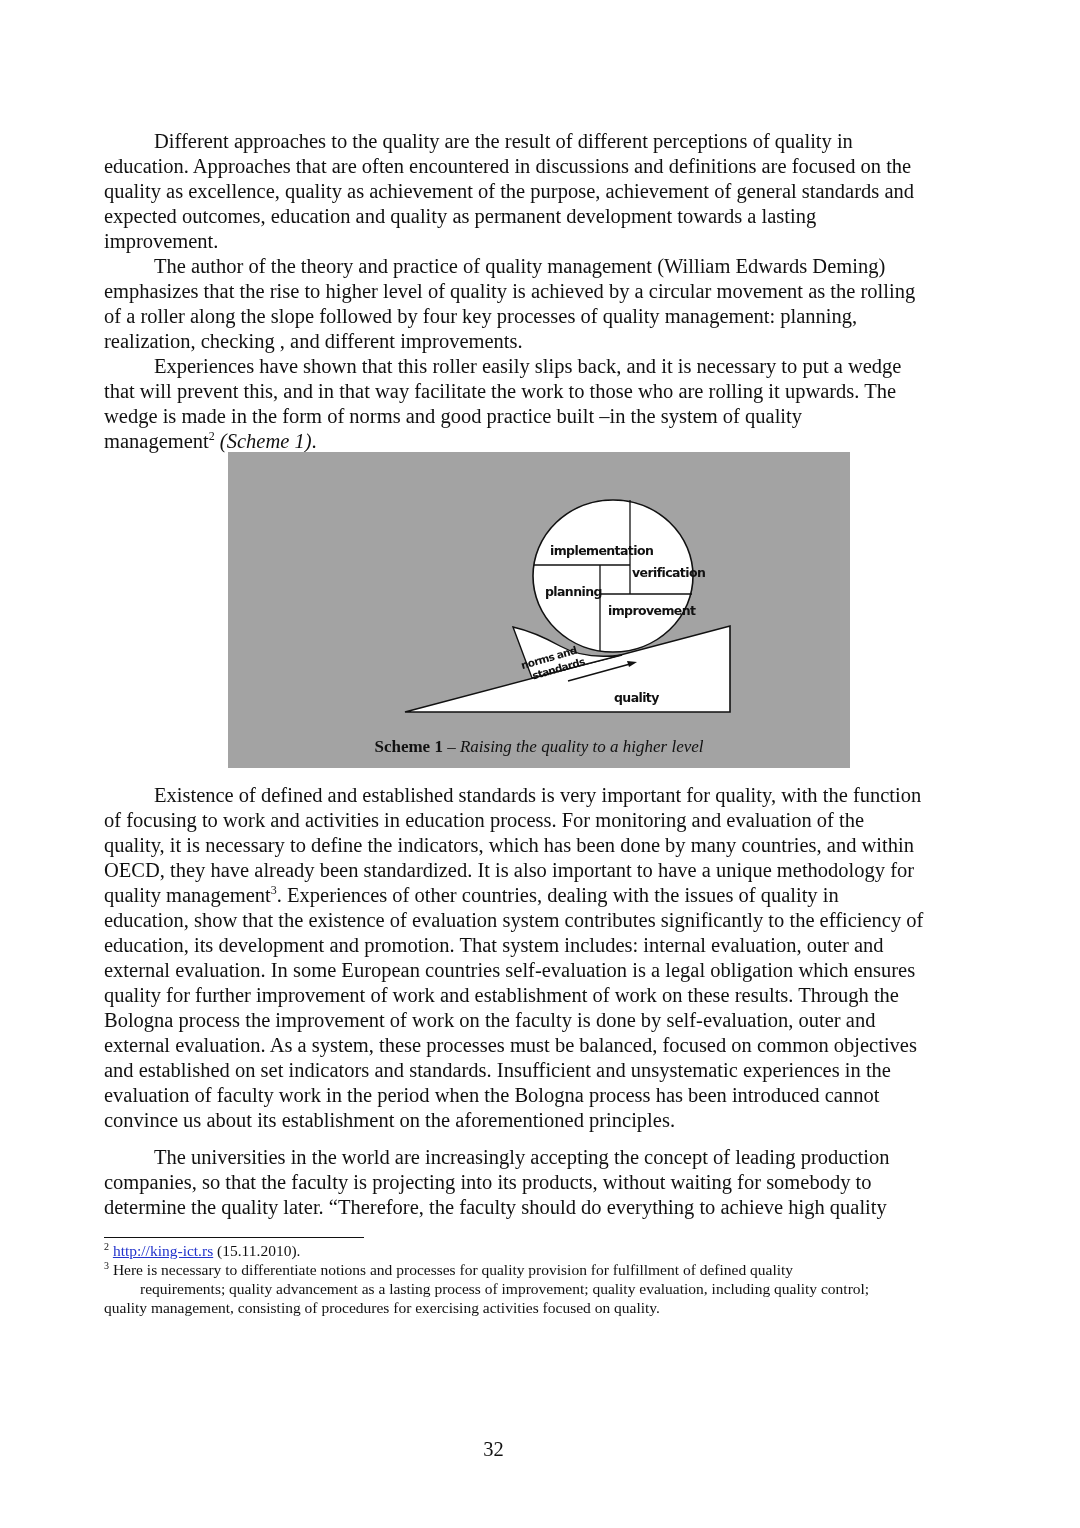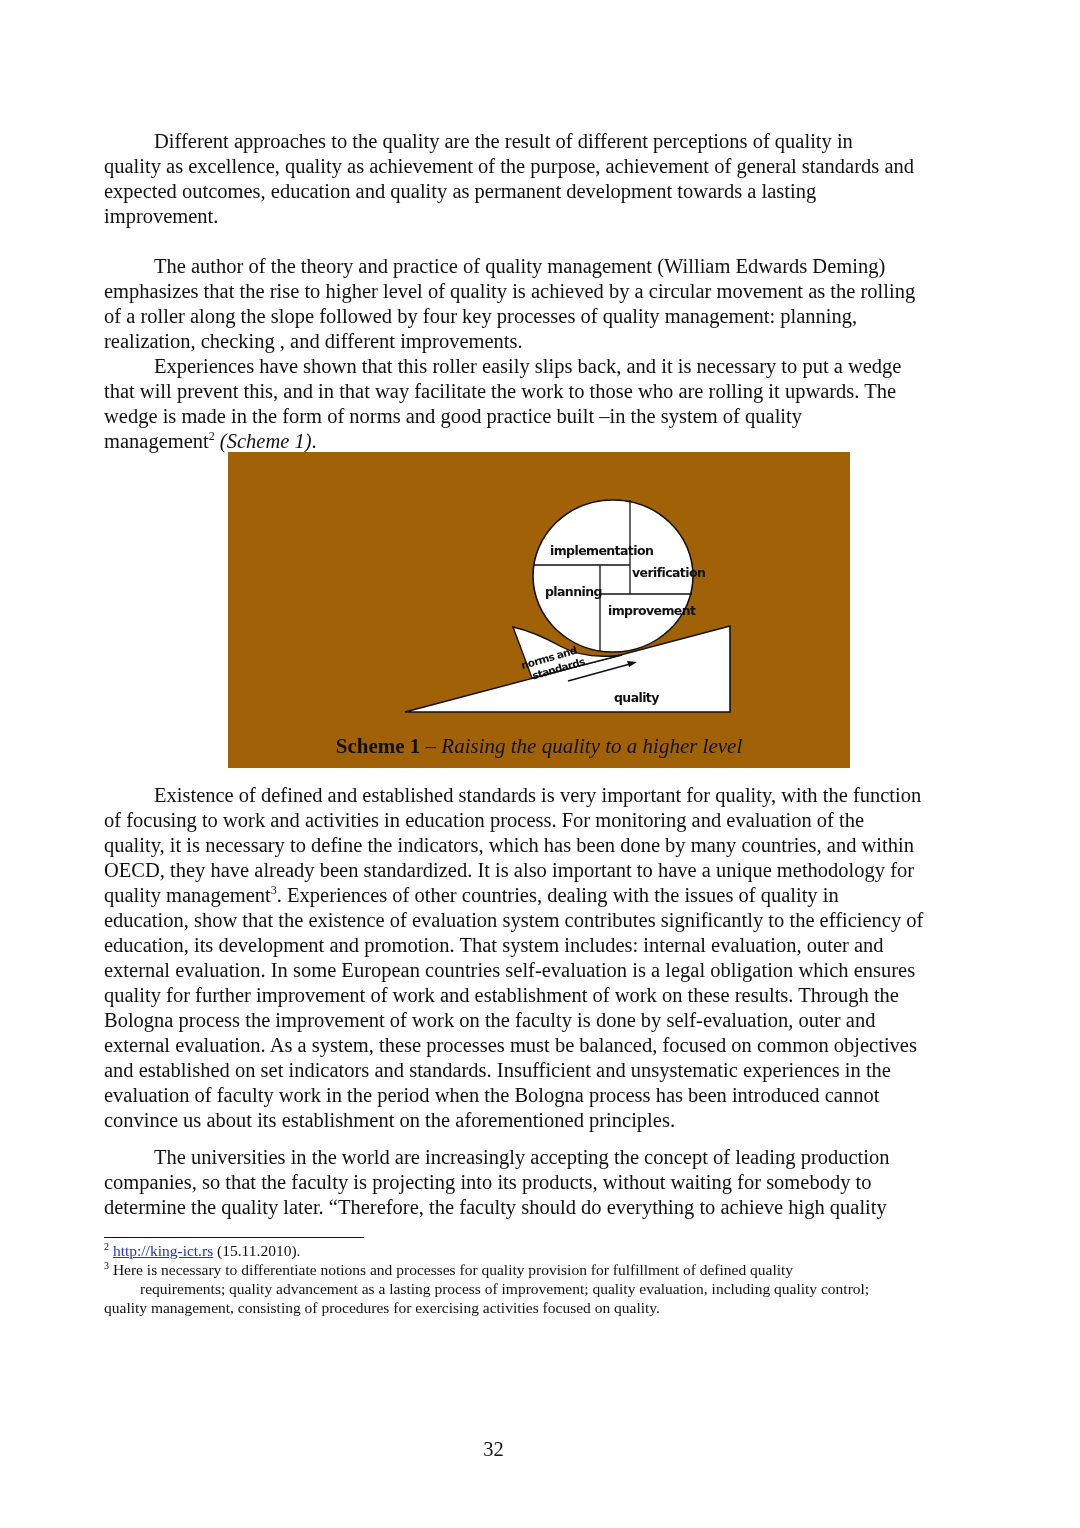--- a/index.html
+++ b/index.html
@@ -14,30 +14,30 @@
     text-align: justify; text-align-last: justify; white-space: nowrap;
     overflow: visible;
   }
   .line.last { text-align-last: left; }
   .line.indent { padding-left: 50px; }
   sup { font-size: 12px; line-height: 0; vertical-align: 8px; }
   .italic { font-style: italic; }
 
   .figure-box {
     position: absolute; left: 228px; top: 452px; width: 622px; height: 316px;
-    background: #a16207;
+    background: #a3a3a3;
   }
   .figure-svg { position: absolute; left: 0; top: 0; }
   .diagram-label {
     font-family: "DejaVu Sans", sans-serif; font-weight: bold; font-size: 12.5px;
     fill: #111; letter-spacing: -0.6px;
   }
   .caption {
     position: absolute; left: 228px; width: 622px; top: 734px; text-align: center;
-    font-family: "Liberation Serif", serif; font-size: 21px; line-height: 25px; color: #111;
+    font-family: "Liberation Serif", serif; font-size: 17px; line-height: 25px; color: #111;
   }
   .caption b { font-weight: bold; }
   .caption i { font-style: italic; }
 
   .footnote-rule { position: absolute; left: 104px; top: 1237px; width: 260px; height: 1px; background: #111; }
   .footnotes {
     position: absolute; left: 104px; top: 1241px; width: 874px;
     font-family: "Liberation Serif", serif; font-size: 15.5px; color: #111;
   }
   .fline { display: block; height: 19px; line-height: 19px; text-align: justify; text-align-last: justify; white-space: nowrap; }
@@ -49,20 +49,21 @@
     font-family: "Liberation Serif", serif; font-size: 20.5px; color: #111;
   }
 </style>
 </head>
 <body>
 
 <div class="page">
 
   <div class="text-block" style="top:129px;">
     <span class="line indent" style="white-space: nowrap; word-spacing: 0px; text-align-last: left; text-align: left;">Different approaches to the quality are the result of different perceptions of  quality in</span>
+    <span class="line" style="white-space: nowrap; word-spacing: 0px; text-align-last: left; text-align: left;">education. Approaches that are often encountered in discussions and definitions are focused on  the</span>
     <span class="line" style="white-space: nowrap; word-spacing: 0px; text-align-last: left; text-align: left;">quality as excellence, quality as achievement of the purpose, achievement of general standards and</span>
     <span class="line" style="white-space: nowrap; word-spacing: 0px; text-align-last: left; text-align: left;">expected outcomes, education and quality as permanent development towards a lasting</span>
     <span class="line last">improvement.</span>
   </div>
 
   <div class="text-block" style="top:254px;">
     <span class="line indent" style="white-space: nowrap; word-spacing: 0px; text-align-last: left; text-align: left;">The author of the theory and practice of quality management (William Edwards Deming)</span>
     <span class="line" style="white-space: nowrap; word-spacing: 0px; text-align-last: left; text-align: right;">emphasizes that the rise to higher level of quality is achieved by a circular movement as the rolling</span>
     <span class="line" style="white-space: nowrap; word-spacing: 0px; text-align-last: left; text-align: left;">of a roller along the slope followed by four key processes of quality management: planning,</span>
     <span class="line last">realization,  checking , and different improvements.</span>

